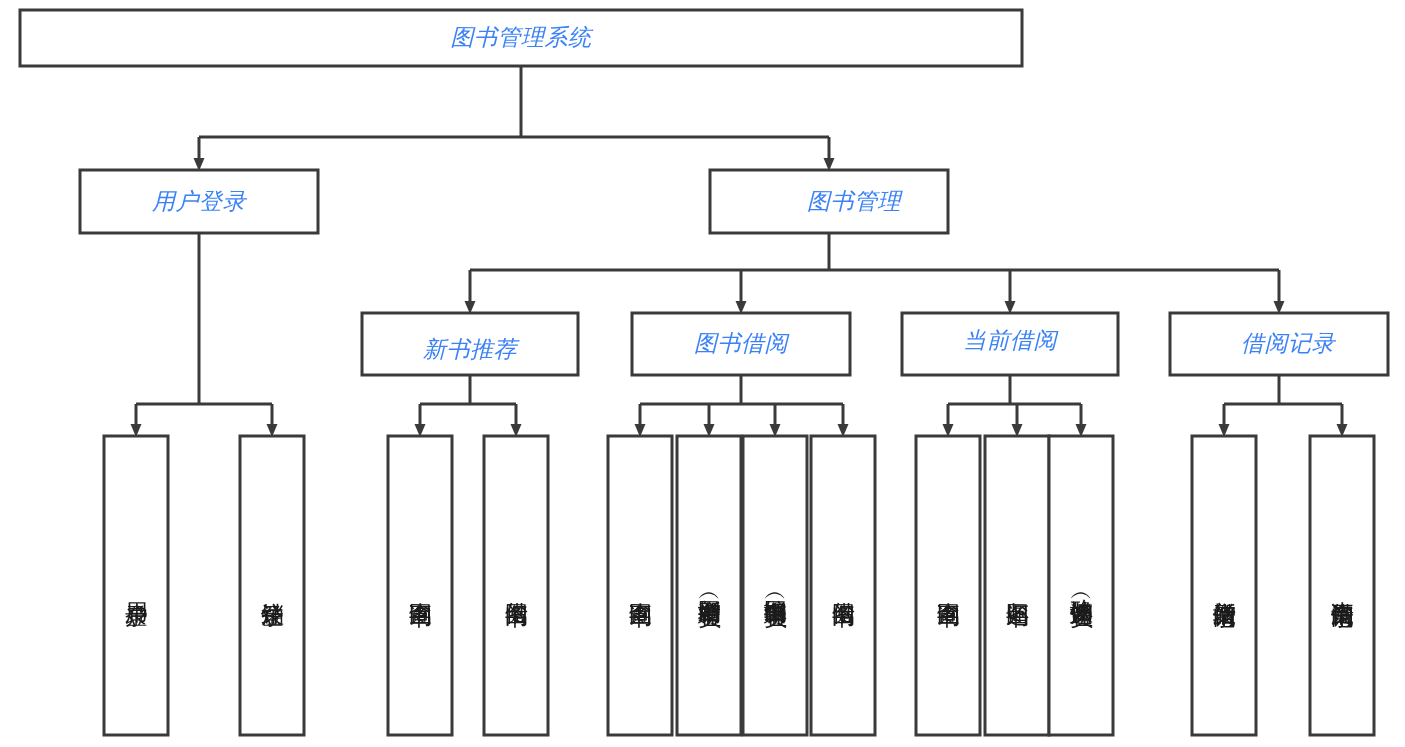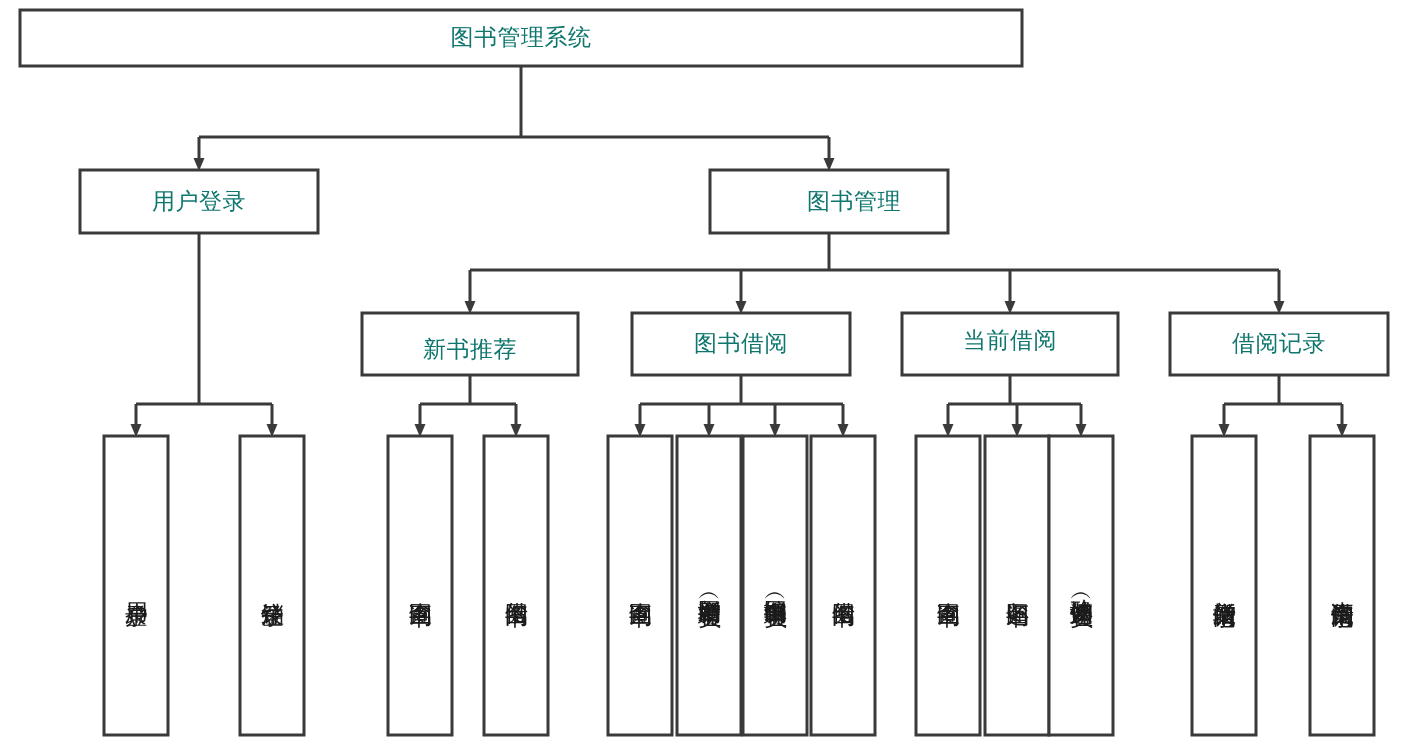--- a/index.html
+++ b/index.html
@@ -34,26 +34,27 @@
   }
   .arrow-head {
     fill: #3a3a3a;
     stroke: none;
   }
   .node-label-h {
     position: absolute;
     display: flex;
     align-items: center;
     justify-content: center;
-    color: #0f766e;
+    color: #3b82f6;
     font-size: 23px;
     line-height: 1.1;
     letter-spacing: 0.5px;
     white-space: nowrap;
     pointer-events: none;
+    font-style: italic;
   }
   .node-label-v {
     position: absolute;
     display: flex;
     align-items: center;
     justify-content: center;
     color: #1b1b1b;
     font-size: 23px;
     line-height: 1.12;
     writing-mode: vertical-rl;
@@ -154,21 +155,21 @@
       </g>
   </svg>
 
   <div id="labels-layer">
       <div class="node-label-h" style="left: 20px; top: 10px; width: 1002px; height: 56px;">图书管理系统</div>
       <div class="node-label-h" style="left: 80px; top: 170px; width: 238px; height: 63px;">用户登录</div>
       <div class="node-label-h" style="left: 710px; top: 170px; width: 288px; height: 63px;">图书管理</div>
       <div class="node-label-h" style="left: 362px; top: 313px; width: 216px; height: 74px; text-align: right;">新书推荐</div>
       <div class="node-label-h" style="left: 632px; top: 313px; width: 218px; height: 62px;">图书借阅</div>
       <div class="node-label-h" style="left: 902px; top: 310px; width: 216px; height: 62px;">当前借阅</div>
-      <div class="node-label-h" style="left: 1170px; top: 313px; width: 218px; height: 62px;">借阅记录</div>
+      <div class="node-label-h" style="left: 1170px; top: 313px; width: 218px; height: 62px; padding-left: 9px;">借阅记录</div>
       <div class="node-label-v" style="left: 104px; top: 436px; width: 64px; height: 299px;">用户登录</div>
       <div class="node-label-v" style="left: 240px; top: 436px; width: 64px; height: 299px;">注销登录</div>
       <div class="node-label-v" style="left: 388px; top: 436px; width: 64px; height: 299px;">查询图书</div>
       <div class="node-label-v" style="left: 484px; top: 436px; width: 64px; height: 299px;">借阅图书</div>
       <div class="node-label-v" style="left: 608px; top: 436px; width: 64px; height: 299px;">查询图书</div>
       <div class="node-label-v" style="left: 677px; top: 436px; width: 64px; height: 299px;">新增图书（管理员）</div>
       <div class="node-label-v" style="left: 743px; top: 436px; width: 64px; height: 299px;">编辑图书（管理员）</div>
       <div class="node-label-v" style="left: 811px; top: 436px; width: 64px; height: 299px;">借阅图书</div>
       <div class="node-label-v" style="left: 916px; top: 436px; width: 64px; height: 299px;">查询图书</div>
       <div class="node-label-v" style="left: 985px; top: 436px; width: 64px; height: 299px;">归还图书</div>

